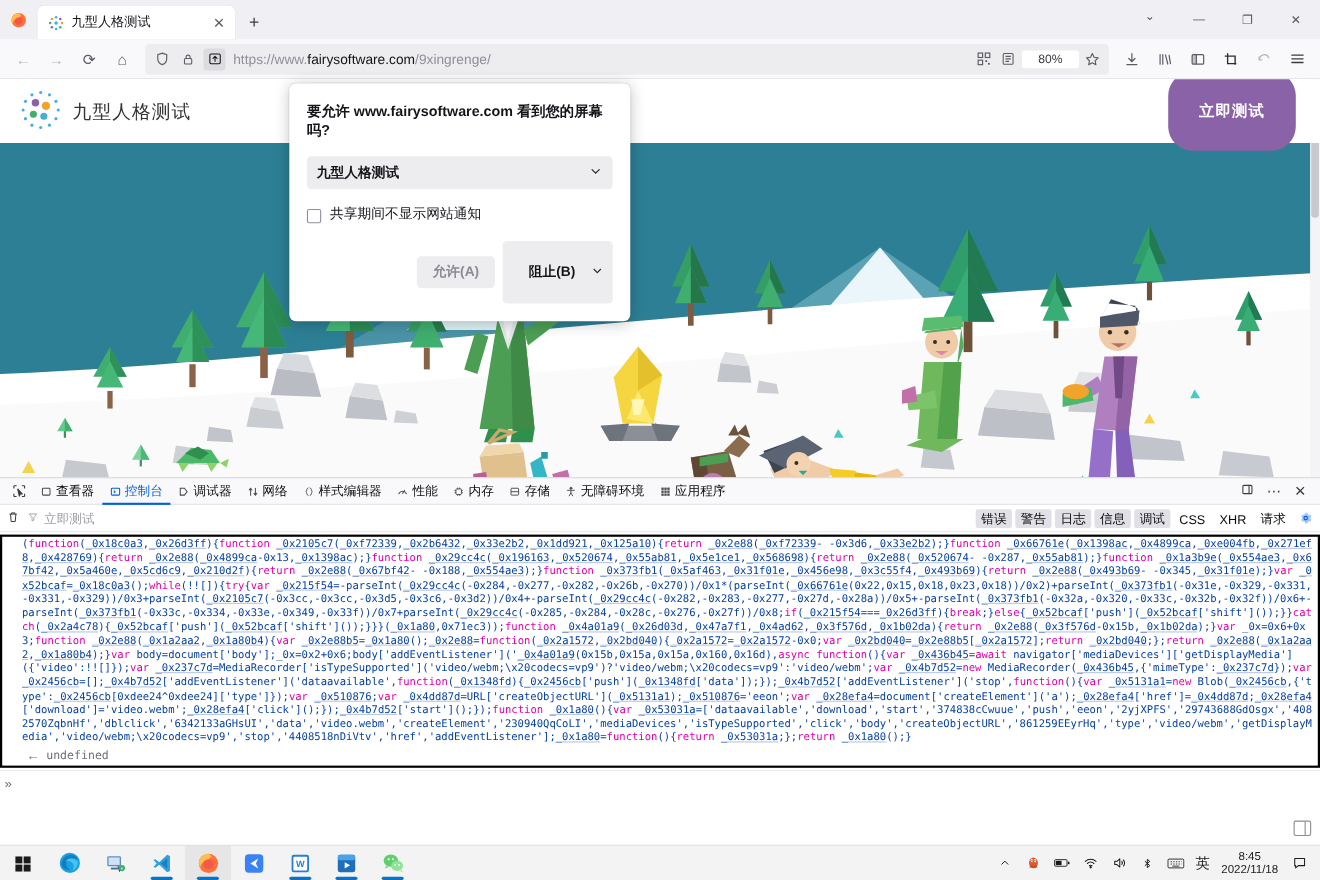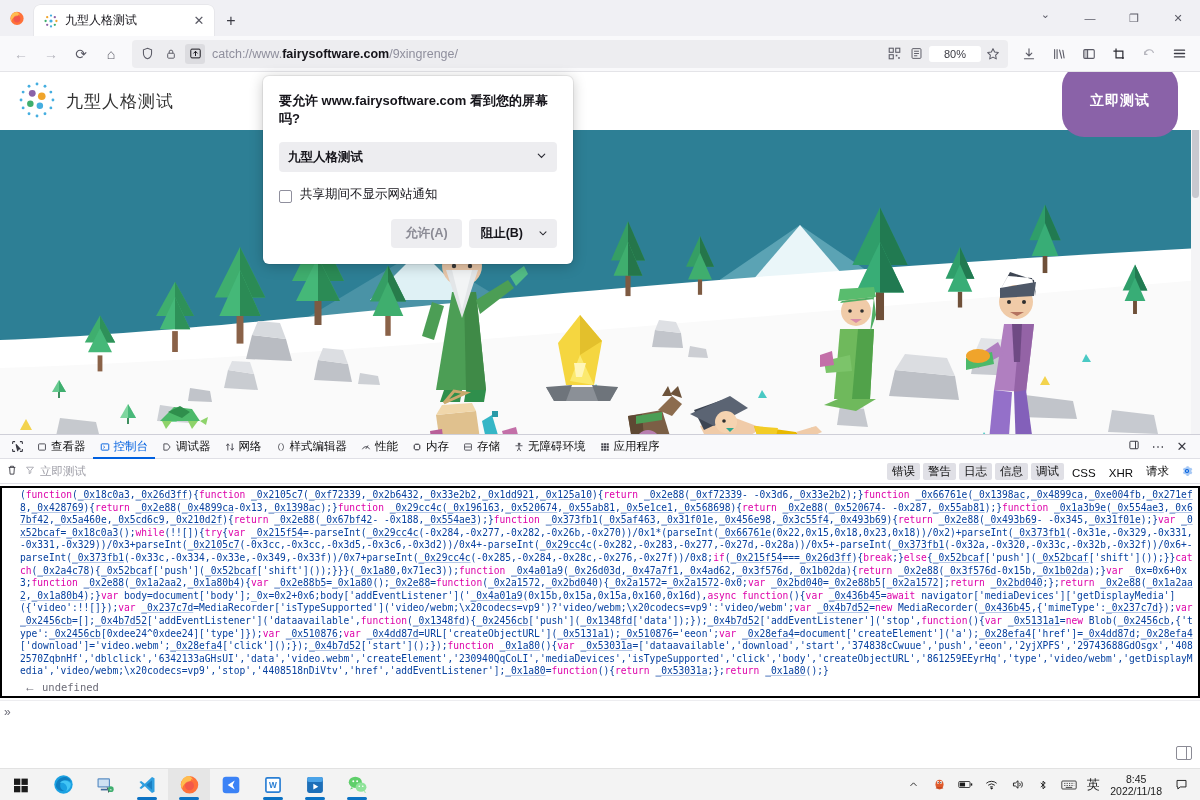--- a/index.html
+++ b/index.html
@@ -54,21 +54,21 @@
     color: #5b5b66; font-size: 14px; border-radius: 4px;
   }
   .navbtn.dim { color: #b5b5bd; }
   .urlbar {
     flex: 1; height: 28px; background: #ededf0; border-radius: 4px; margin: 0 6px;
     display: flex; align-items: center; padding: 0 5px; gap: 4px; position: relative;
   }
   .url-icon { width: 20px; height: 20px; display: flex; align-items: center; justify-content: center; color: #5b5b66; }
   .url-share { background: #dcdce0; border-radius: 3px; }
   .url-text { flex: 1; font-size: 12.5px; color: #8f8f9d; padding-left: 3px; white-space: nowrap; }
-  .url-text b { color: #15141a; font-weight: 700; }
+  .url-text b { color: #15141a; font-weight: 400; }
   .url-right { display: flex; align-items: center; gap: 2px; }
   .zoom-pill { font-size: 11px; color: #3a3a43; padding: 2px 15px; background: #fff; border-radius: 3px; }
   .toolbar-right { display: flex; align-items: center; }
 
   
   .perm-popup {
     position: absolute; top: 76px; left: 263px; width: 310px;
     background: #fff; border-radius: 6px;
     box-shadow: 0 2px 14px rgba(0,0,0,0.22), 0 0 0 1px rgba(0,0,0,0.06);
     padding: 16px; z-index: 60;
@@ -81,21 +81,21 @@
   }
   .perm-check { margin-top: 14px; display: flex; align-items: flex-end; gap: 8px; font-size: 12.5px; color: #15141a; }
   .cbox { width: 13px; height: 13px; border: 1px solid #8f8f9d; border-radius: 2px; background: #fff; }
   .perm-actions { margin-top: 16px; display: flex; justify-content: flex-end; align-items: center; gap: 7px; }
   .btn-secondary {
     background: #ededf0; color: #8b8b95; font-size: 12.5px; font-weight: 700;
     padding: 6px 14px; border-radius: 4px;
   }
   .btn-primary-group { display: flex; align-items: center; background: #ededf0; border-radius: 4px; }
   .btn-primary {
-    color: #15141a; font-size: 12.5px; font-weight: 700; padding: 6px 12px;
+    color: #15141a; font-size: 12.5px; font-weight: 700; padding: 20px 12px; margin-left: 12px;
   }
   .btn-split { padding: 6px 8px 6px 2px; color: #4a4a52; font-size: 10px; }
 
   
   .page { position: absolute; top: 72px; left: 0; width: 1200px; height: 362px; overflow: hidden; background: #fff; }
   .site-header {
     height: 58px; background: #fff; display: flex; align-items: center;
     justify-content: space-between; padding: 0 22px 0 18px; position: relative; z-index: 5;
   }
   .brand { display: flex; align-items: center; gap: 10px; }
@@ -249,21 +249,21 @@
           <rect x="3.6" y="7" width="8.8" height="6.6" rx="1.2"></rect>
           <path d="M5.6 7V5.2a2.4 2.4 0 0 1 4.8 0V7"></path>
         </svg>
       </div>
       <div class="url-icon url-share">
         <svg width="13" height="13" viewBox="0 0 16 16" fill="none" stroke="#15141a" stroke-width="1.2">
           <rect x="2.2" y="2.6" width="11.6" height="10.8" rx="1.4"></rect>
           <path d="M8 10.6V5.6M5.8 7.6 8 5.3l2.2 2.3" stroke-linecap="round" stroke-linejoin="round"></path>
         </svg>
       </div>
-      <div class="url-text"><span>catch://www.</span><b>fairysoftware.com</b><span>/9xingrenge/</span></div>
+      <div class="url-text"><span>https://www.</span><b>fairysoftware.com</b><span>/9xingrenge/</span></div>
       <div class="url-right">
         <div class="url-icon">
           <svg width="13" height="13" viewBox="0 0 16 16" fill="#5b5b66">
             <rect x="1.5" y="1.5" width="5" height="5" fill="none" stroke="#5b5b66" stroke-width="1.3"></rect>
             <rect x="9.5" y="1.5" width="5" height="5" fill="none" stroke="#5b5b66" stroke-width="1.3"></rect>
             <rect x="1.5" y="9.5" width="5" height="5" fill="none" stroke="#5b5b66" stroke-width="1.3"></rect>
             <rect x="9.5" y="9.5" width="2" height="2"></rect>
               <rect x="12.5" y="12.5" width="2" height="2"></rect>
           </svg>
         </div>

